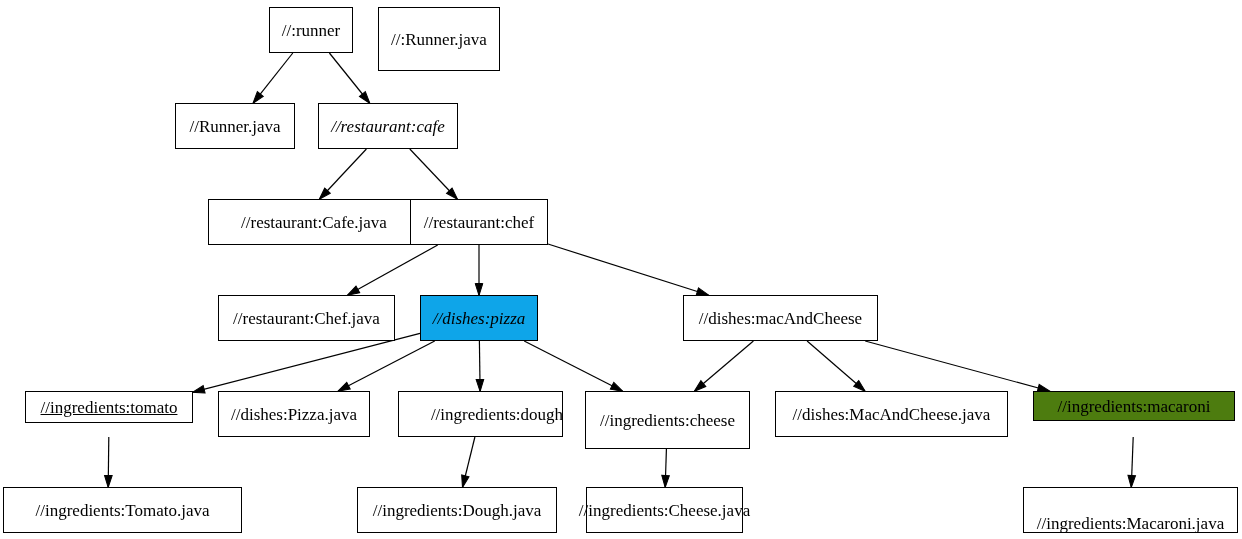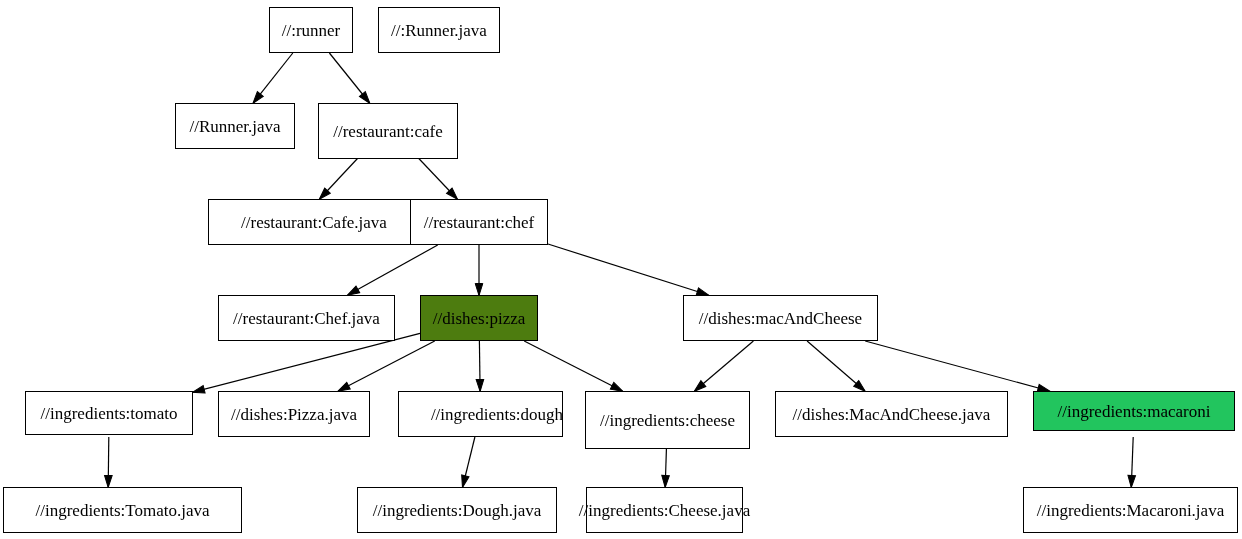--- a/index.html
+++ b/index.html
@@ -64,67 +64,67 @@
         <line x1="108.8" y1="437.0" x2="108.2" y2="487.0" stroke="#000000" stroke-width="1.2" marker-end="url(#arrowhead)"></line>
         <line x1="474.9" y1="437.0" x2="462.6" y2="487.0" stroke="#000000" stroke-width="1.2" marker-end="url(#arrowhead)"></line>
         <line x1="666.8" y1="437.0" x2="665.2" y2="487.0" stroke="#000000" stroke-width="1.2" marker-end="url(#arrowhead)"></line>
         <line x1="1133.2" y1="437.0" x2="1131.3" y2="487.0" stroke="#000000" stroke-width="1.2" marker-end="url(#arrowhead)"></line>
       </g>
   </svg>
 
 <div class="node" style="left: 269px; top: 7px; width: 84px; height: 46px; background: rgb(255, 255, 255); border-color: rgb(0, 0, 0); text-align: right;">
       <span>//:runner</span>
     </div>
-    <div class="node" style="left: 378px; top: 7px; width: 122px; height: 46px; background: rgb(255, 255, 255); border-color: rgb(0, 0, 0);">
+    <div class="node" style="left: 378px; top: 7px; width: 122px; height: 64px; background: rgb(255, 255, 255); border-color: rgb(0, 0, 0);">
       <span>//:Runner.java</span>
     </div>
     <div class="node" style="left: 175px; top: 103px; width: 120px; height: 46px; background: rgb(255, 255, 255); border-color: rgb(0, 0, 0);">
       <span>//Runner.java</span>
     </div>
-    <div class="node" style="left: 318px; top: 103px; width: 140px; height: 56px; background: rgb(255, 255, 255); border-color: rgb(0, 0, 0);">
+    <div class="node" style="left: 318px; top: 103px; width: 140px; height: 46px; background: rgb(255, 255, 255); border-color: rgb(0, 0, 0); font-style: italic;">
       <span>//restaurant:cafe</span>
     </div>
     <div class="node" style="left: 208px; top: 199px; width: 212px; height: 46px; background: rgb(255, 255, 255); border-color: rgb(0, 0, 0);">
       <span>//restaurant:Cafe.java</span>
     </div>
     <div class="node" style="left: 410px; top: 199px; width: 138px; height: 46px; background: rgb(255, 255, 255); border-color: rgb(0, 0, 0);">
       <span>//restaurant:chef</span>
     </div>
     <div class="node" style="left: 218px; top: 295px; width: 177px; height: 46px; background: rgb(255, 255, 255); border-color: rgb(0, 0, 0);">
       <span>//restaurant:Chef.java</span>
     </div>
-    <div class="node" style="left: 420px; top: 295px; width: 118px; height: 46px; background: #4d7c0f; border-color: rgb(0, 0, 0);">
+    <div class="node" style="left: 420px; top: 295px; width: 118px; height: 46px; background: #0ea5e9; border-color: rgb(0, 0, 0); font-style: italic;">
       <span>//dishes:pizza</span>
     </div>
     <div class="node" style="left: 683px; top: 295px; width: 195px; height: 46px; background: rgb(255, 255, 255); border-color: rgb(0, 0, 0);">
       <span>//dishes:macAndCheese</span>
     </div>
-    <div class="node" style="left: 25px; top: 391px; width: 168px; height: 44px; background: rgb(255, 255, 255); border-color: rgb(0, 0, 0);">
+    <div class="node" style="left: 25px; top: 391px; width: 168px; height: 32px; background: rgb(255, 255, 255); border-color: rgb(0, 0, 0); text-decoration: underline;">
       <span>//ingredients:tomato</span>
     </div>
     <div class="node" style="left: 218px; top: 391px; width: 152px; height: 46px; background: rgb(255, 255, 255); border-color: rgb(0, 0, 0);">
       <span>//dishes:Pizza.java</span>
     </div>
     <div class="node" style="left: 398px; top: 391px; width: 165px; height: 46px; background: rgb(255, 255, 255); border-color: rgb(0, 0, 0); padding-left: 33px;">
       <span>//ingredients:dough</span>
     </div>
     <div class="node" style="left: 585px; top: 391px; width: 165px; height: 58px; background: rgb(255, 255, 255); border-color: rgb(0, 0, 0);">
       <span>//ingredients:cheese</span>
     </div>
     <div class="node" style="left: 775px; top: 391px; width: 233px; height: 46px; background: rgb(255, 255, 255); border-color: rgb(0, 0, 0);">
       <span>//dishes:MacAndCheese.java</span>
     </div>
-    <div class="node" style="left: 1033px; top: 391px; width: 202px; height: 40px; background: #22c55e; border-color: rgb(0, 0, 0);">
+    <div class="node" style="left: 1033px; top: 391px; width: 202px; height: 30px; background: #4d7c0f; border-color: rgb(0, 0, 0);">
       <span>//ingredients:macaroni</span>
     </div>
     <div class="node" style="left: 3px; top: 487px; width: 239px; height: 46px; background: rgb(255, 255, 255); border-color: rgb(0, 0, 0);">
       <span>//ingredients:Tomato.java</span>
     </div>
     <div class="node" style="left: 357px; top: 487px; width: 200px; height: 46px; background: rgb(255, 255, 255); border-color: rgb(0, 0, 0);">
       <span>//ingredients:Dough.java</span>
     </div>
     <div class="node" style="left: 586px; top: 487px; width: 157px; height: 46px; background: rgb(255, 255, 255); border-color: rgb(0, 0, 0);">
       <span>//ingredients:Cheese.java</span>
     </div>
-    <div class="node" style="left: 1023px; top: 487px; width: 215px; height: 46px; background: rgb(255, 255, 255); border-color: rgb(0, 0, 0);">
+    <div class="node" style="left: 1023px; top: 487px; width: 215px; height: 46px; background: rgb(255, 255, 255); border-color: rgb(0, 0, 0); align-items: flex-end;">
       <span>//ingredients:Macaroni.java</span>
     </div>
   </div>
 
 </body></html>

